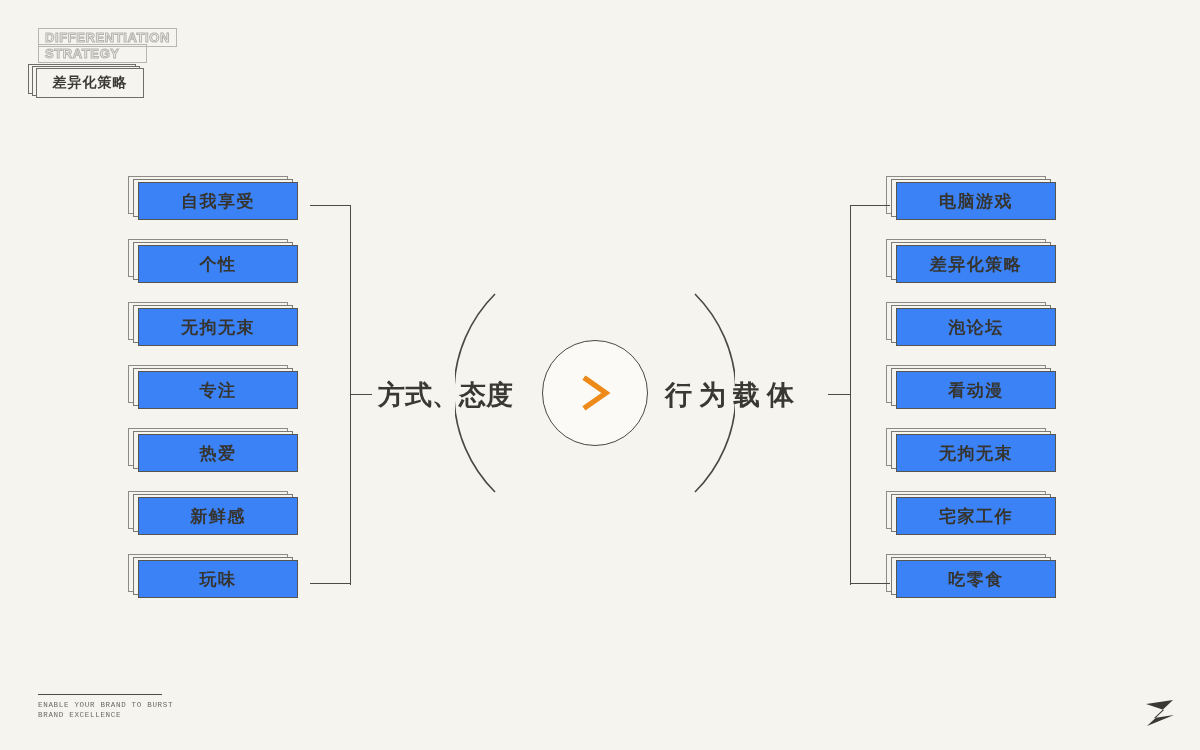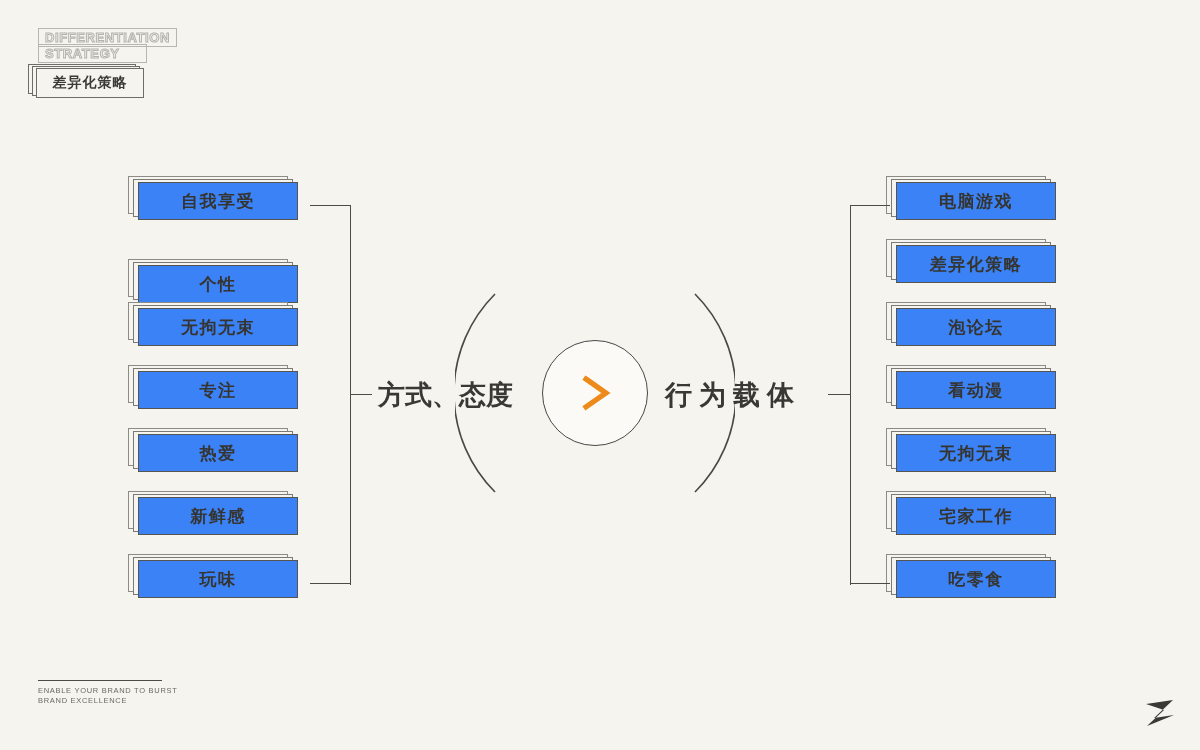--- a/index.html
+++ b/index.html
@@ -72,21 +72,21 @@
 
   .ctr-text {
     position:absolute; top:374px; height:42px;
     display:flex; align-items:center;
     font-size:27px; font-weight:700; color:#3A3835;
   }
   .ctr-left  { left:378px; letter-spacing:0px; }
   .ctr-right { left:665px; letter-spacing:7px; }
 
   
-  .footer { position:absolute; left:38px; top:680px; width:180px; }
+  .footer { position:absolute; left:38px; top:694px; width:180px;font-family:Liberation Mono, monospace; }
   .footer .rule { width:124px; height:0; border-top:1.5px solid #4D4B47; margin-bottom:5px; }
   .footer .ft {
     font-size:7.5px; letter-spacing:.7px; color:#6A6862; line-height:10px;
     font-weight:400;
   }
   .zmark { position:absolute; left:1140px; top:692px; width:40px; height:42px; }
 </style>
 </head>
 <body>
 
@@ -101,21 +101,21 @@
       <div class="lyr fr">差异化策略</div>
     </div>
   </div>
 
   <div id="left-col">
       <div class="card" style="left: 128px; top: 176px;">
         <div class="lyr b3"></div>
         <div class="lyr b2"></div>
         <div class="lyr fr">自我享受</div>
       </div>
-      <div class="card" style="left: 128px; top: 239px; margin-top: 20px;">
+      <div class="card" style="left: 128px; top: 239px;">
         <div class="lyr b3"></div>
         <div class="lyr b2"></div>
         <div class="lyr fr">个性</div>
       </div>
       <div class="card" style="left: 128px; top: 302px;">
         <div class="lyr b3"></div>
         <div class="lyr b2"></div>
         <div class="lyr fr">无拘无束</div>
       </div>
       <div class="card" style="left: 128px; top: 365px;">

